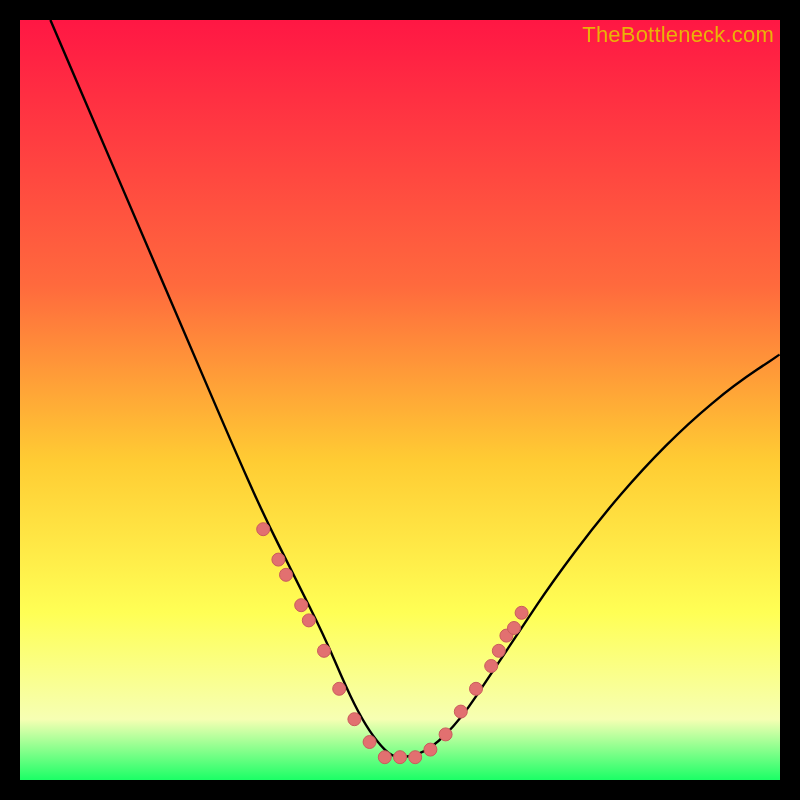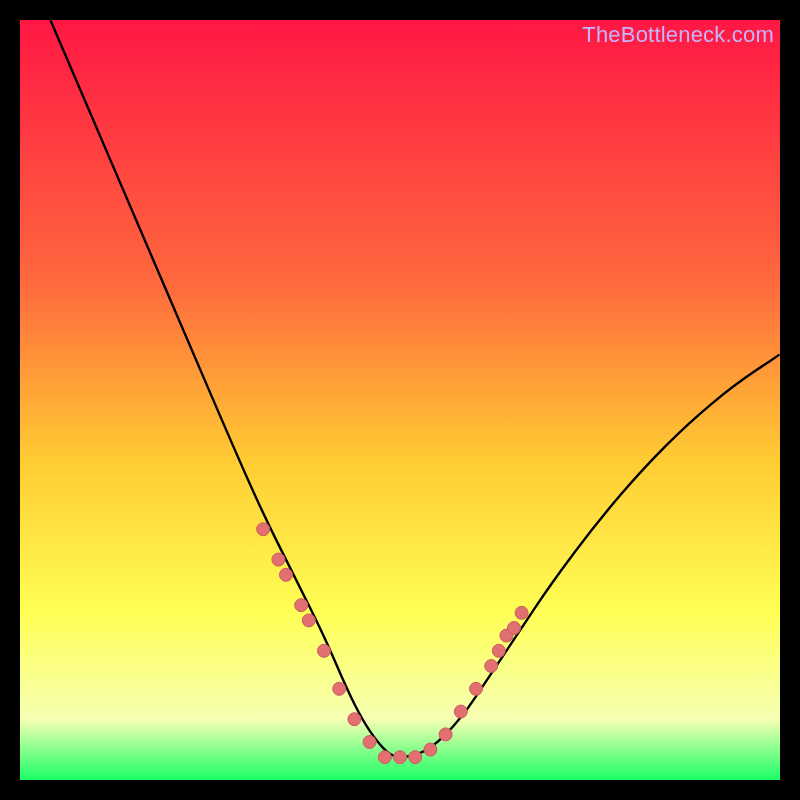--- a/index.html
+++ b/index.html
@@ -23,21 +23,21 @@
     position: absolute;
     left: 0;
     top: 0;
     width: 760px;
     height: 760px;
   }
   .watermark {
     position: absolute;
     top: 2px;
     right: 6px;
-    color: #c4b5fd;
+    color: #eab308;
     font-size: 22px;
     font-weight: 500;
     letter-spacing: 0.2px;
     z-index: 50;
   }
   svg { display: block; }
 </style>
 </head>
 <body>
 

